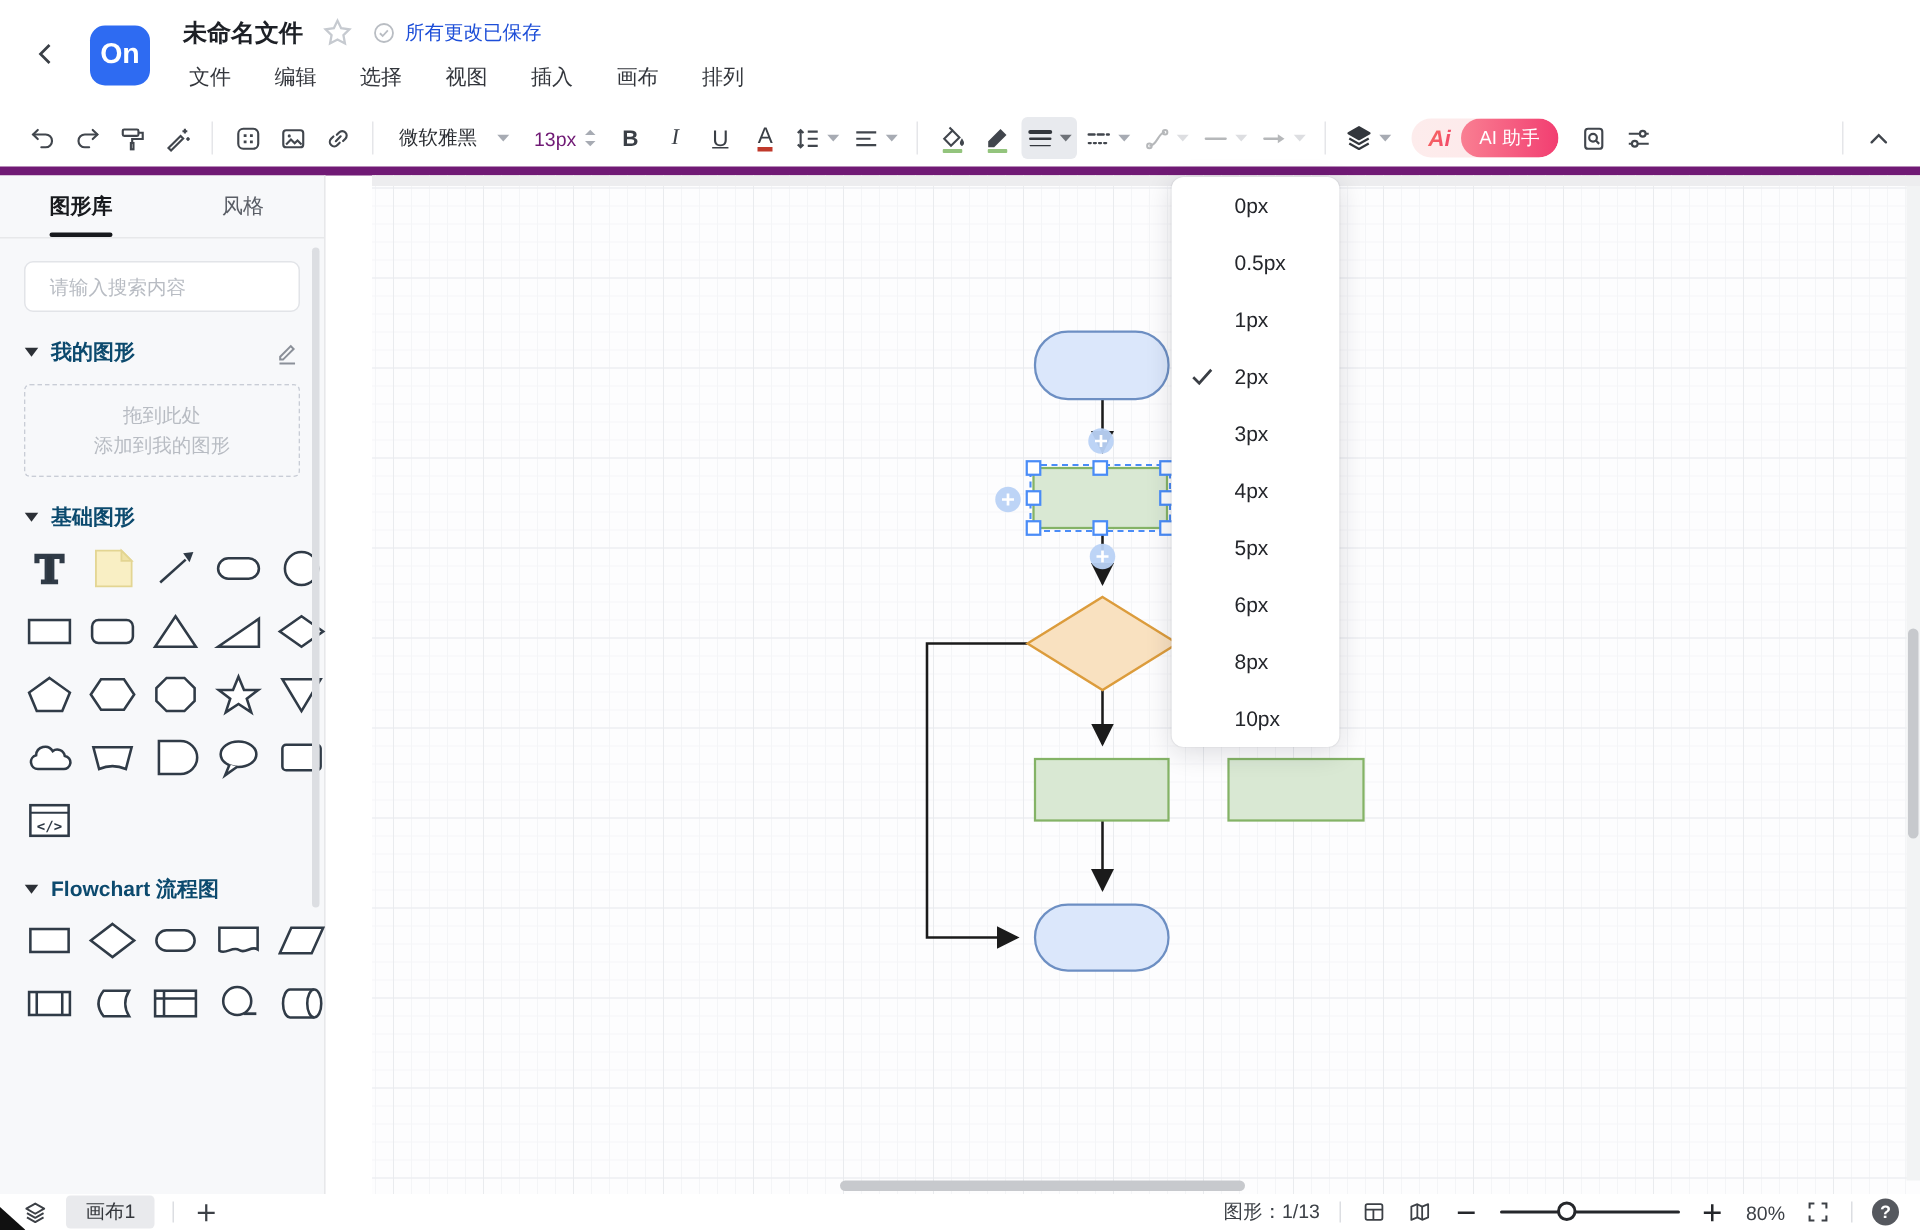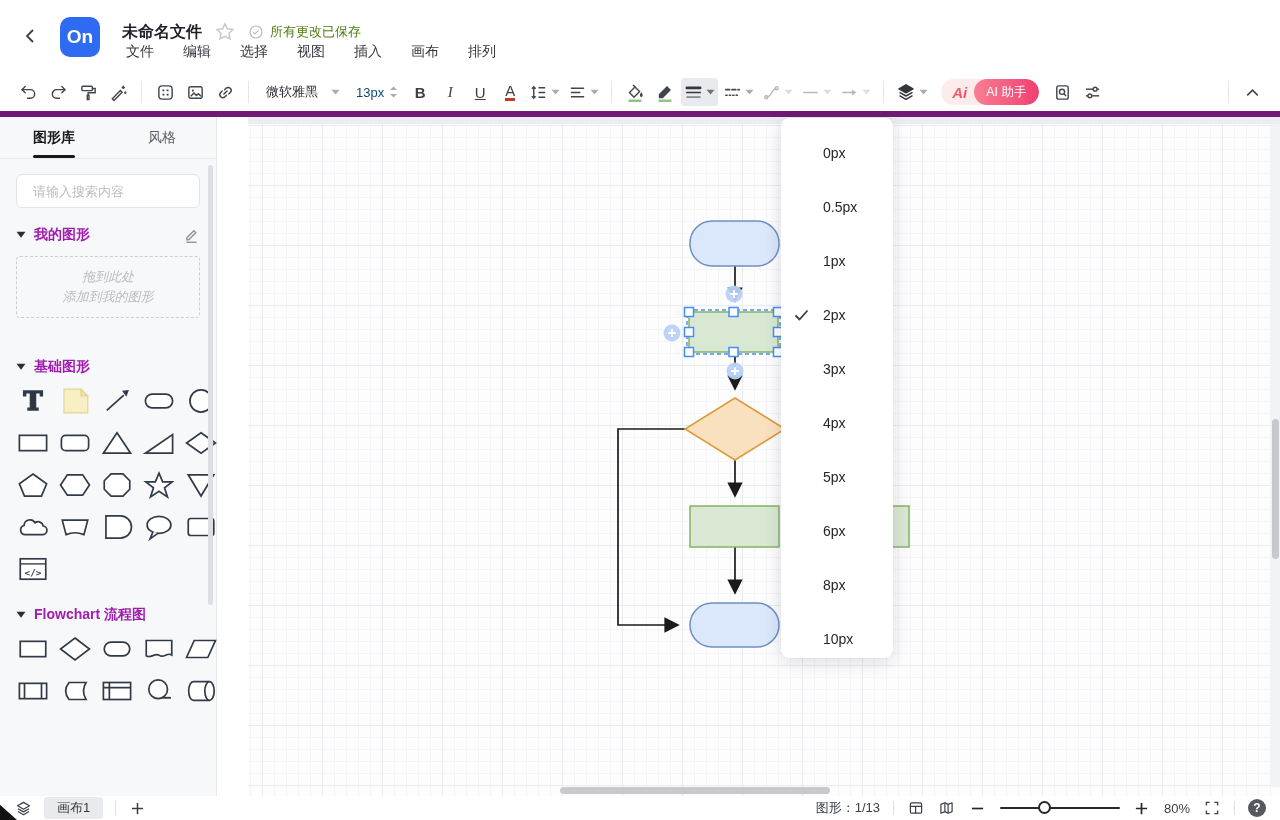--- a/index.html
+++ b/index.html
@@ -5,23 +5,23 @@
   * { margin:0; padding:0; box-sizing:border-box; }
   html,body { width:1280px; height:820px; overflow:hidden;
     font-family:"Liberation Sans","DejaVu Sans",sans-serif; background:#fff; color:#2c2f34; }
   svg { display:block; }
 
   
   .header { position:absolute; left:0; top:0; width:1280px; height:73px; background:#fff; }
   .back { position:absolute; left:20px; top:25px; width:22px; height:22px; display:flex; align-items:center; justify-content:center; cursor:pointer; }
   .logo { position:absolute; left:60px; top:17px; width:40px; height:40px; border-radius:10px; background:#2e6bf2;
     color:#fff; font-weight:bold; font-size:19px; display:flex; align-items:center; justify-content:center; }
-  .title-row { position:absolute; left:122px; top:20px; height:24px; display:flex; align-items:center; gap:12px; }
+  .title-row { position:absolute; left:122px; top:10px; height:24px; display:flex; align-items:center; gap:12px; }
   .doc-title { font-size:16px; font-weight:bold; color:#1d2026; }
-  .saved { display:flex; align-items:center; gap:6px; color:#4d7c0f; font-size:13px; }
+  .saved { display:flex; align-items:center; gap:6px; color:#1d4ed8; font-size:13px; }
   .menu-row { position:absolute; left:122px; top:41px; display:flex; gap:21px; }
   .menu-item { font-size:14px; color:#33363c; padding:2px 4px; cursor:pointer; }
   .hdr-right { position:absolute; right:18px; top:20px; height:32px; display:flex; align-items:center; gap:19px; }
   .share-btn { background:#3d6fe8; color:#fff; font-size:14px; height:29px; padding:0 17px; border-radius:4px;
     display:flex; align-items:center; cursor:pointer; margin-right:6px; }
   .hicon { width:22px; height:22px; cursor:pointer; }
   .avatar { width:28px; height:28px; border-radius:50%; background:#f06fb0; overflow:hidden; position:relative; cursor:pointer; }
   .avatar .head { position:absolute; left:5px; top:7px; width:18px; height:13px; background:#fff; border-radius:7px; }
   .avatar .visor { position:absolute; left:7px; top:11px; width:14px; height:4px; background:#26282e; border-radius:2px; }
 
@@ -30,44 +30,44 @@
     border-bottom:6px solid #701a75; display:flex; align-items:center; padding:0 14px; gap:2px; }
   .tbtn { height:28px; min-width:28px; border-radius:4px; display:flex; align-items:center; justify-content:center;
     cursor:pointer; padding:0 3px; }
   .tbtn.active { background:#e8eaee; }
   .tbtn .glyph { font-size:15px; color:#3a3f46; }
   .sep { width:1px; height:22px; background:#e5e6e9; margin:0 7px; }
   .caret { margin-left:3px; }
   .font-select { display:flex; align-items:center; height:28px; padding:0 8px; border-radius:4px; cursor:pointer; }
   .font-name { font-size:13px; color:#2c2f34; width:62px; }
   .size-select { display:flex; align-items:center; height:28px; padding:0 6px; border-radius:4px; cursor:pointer; }
-  .size-val { font-size:13px; color:#0c4a6e; margin-right:5px; }
+  .size-val { font-size:13px; color:#701a75; margin-right:5px; }
   .dis { opacity:.38; }
   .ai-pill { display:flex; align-items:center; height:26px; border-radius:13px; overflow:hidden; cursor:pointer; margin:0 8px;
     background:linear-gradient(90deg,#fdecec,#fde7e9); }
   .ai-logo { font-weight:bold; font-style:italic; font-size:15px; padding:0 7px 0 11px;
     background:linear-gradient(120deg,#f77e5a,#f2386f); -webkit-background-clip:text; background-clip:text; color:transparent; }
   .ai-label { height:26px; display:flex; align-items:center; padding:0 12px;
     background:linear-gradient(90deg,#f97f92,#f23e71); color:#fff; font-size:12.5px; border-radius:13px; }
   .push { margin-left:auto; }
 
   
   .sidebar { position:absolute; left:0; top:117px; width:217px; height:679px; background:#f7f8fa; border-right:1px solid #e7e8ea; }
   .side-tabs { height:42px; border-bottom:1px solid #e7e8ea; display:flex; }
   .side-tab { flex:1; display:flex; align-items:center; justify-content:center; font-size:14px; color:#5a5e66; cursor:pointer; position:relative; }
   .side-tab.on { color:#17191d; font-weight:bold; }
   .side-tab.on::after { content:""; position:absolute; left:50%; bottom:0; transform:translateX(-50%); width:42px; height:3px; background:#17191d; border-radius:2px; }
   .search-box { margin:15px 16px 0 16px; height:30px; background:#fff; border:1px solid #e2e4e8; border-radius:6px;
     display:flex; align-items:center; padding:16px 9px; gap:7px; }
   .search-box input { border:none; outline:none; background:transparent; font-size:13px; color:#333; width:160px; }
   .search-box input::placeholder { color:#b8bcc3; }
   .sec-head { display:flex; align-items:center; margin:18px 16px 0 16px; gap:8px; }
-  .sec-title { font-size:14px; font-weight:bold; color:#a21caf; flex:1; }
+  .sec-title { font-size:14px; font-weight:bold; color:#0c4a6e; flex:1; }
   .dropzone { margin:12px 16px 0 16px; height:62px; border:1px dashed #c9cdd6; border-radius:4px;
-    display:flex; flex-direction:column; align-items:center; justify-content:center; color:#b8bcc3; font-size:13px; line-height:20px;font-style:italic; }
+    display:flex; flex-direction:column; align-items:center; justify-content:center; color:#b8bcc3; font-size:13px; line-height:20px; }
   .shape-grid { display:grid; grid-template-columns:repeat(5,1fr); padding:8px 12px 0 12px; row-gap:8px; }
   .tile { width:42px; height:34px; display:flex; align-items:center; justify-content:center; cursor:pointer; }
   .tile svg { stroke:#303b47; stroke-width:2; fill:#fff; }
   .more-btn { margin:16px 31px 0 31px; height:29px; background:#4c7ff0; color:#fff; font-size:14px; border-radius:4px;
     display:flex; align-items:center; justify-content:center; cursor:pointer; }
   .side-scroll { position:absolute; right:3px; top:48px; width:5px; height:440px; background:#dcdee2; border-radius:3px; }
 
   
   .canvas { position:absolute; left:248px; top:117px; width:1032px; height:679px; background-color:#fdfdfe;
     background-image:
@@ -78,21 +78,21 @@
     background-size:60px 60px,60px 60px,12px 12px,12px 12px; background-position:14px 8px; }
   .canvas-top-track { position:absolute; left:248px; top:117px; width:1032px; height:7px; background:#ededef; }
   .vscroll-track { position:absolute; right:0; top:124px; width:9px; height:663px; background:#f2f3f4; }
   .vscroll-thumb { position:absolute; right:1px; top:295px; width:7px; height:140px; background:#c7c9cd; border-radius:4px; }
   .hscroll-thumb { position:absolute; left:560px; top:787px; width:270px; height:7px; background:#c7c9cd; border-radius:4px; }
   .canvas-svg { position:absolute; left:248px; top:117px; }
 
   
   .dropdown { position:absolute; left:781px; top:118px; width:112px; background:#fff; border-radius:8px;
     box-shadow:0 4px 18px rgba(20,24,40,.14), 0 0 1px rgba(20,24,40,.12); padding:0; z-index:30; overflow:hidden; }
-  .dd-item { height:38px; display:flex; align-items:center; padding-left:13px; font-size:14px; color:#24262b; cursor:pointer;margin-top:16px; }
+  .dd-item { height:38px; display:flex; align-items:center; padding-left:13px; font-size:14px; color:#24262b; cursor:pointer; }
   .dd-item .check { width:21px; height:16px; display:flex; align-items:center; }
   .dd-item .lbl { margin-left:8px; }
 
   
   .statusbar { position:absolute; left:0; top:796px; width:1280px; height:24px; background:#fff;
     display:flex; align-items:center; padding:0 14px; gap:12px; font-size:13px; color:#3c4046; }
   .chip { background:#e9eaed; border-radius:3px; padding:2px 13px; font-size:13px; color:#35383d; cursor:pointer; }
   .vbar { width:1px; height:14px; background:#dcdee2; }
   .sicon { width:18px; height:18px; display:flex; align-items:center; justify-content:center; cursor:pointer; }
   .zoom-slider { width:120px; height:18px; position:relative; cursor:pointer; }
@@ -347,21 +347,21 @@
     <svg width="17" height="18" viewBox="0 0 18 19" fill="none" stroke="#8b9099" stroke-width="1.4">
         <path d="M4 12.5 L11.5 5 l2 2 L6 14.5 H4z"></path>
         <path d="M3.5 17.2 h11"></path>
       </svg>
   </div>
   <div class="dropzone">
     <span>拖到此处</span>
     <span>添加到我的图形</span>
   </div>
 
-  <div class="sec-head" style="margin-top:40px">
+  <div class="sec-head" style="margin-top:18px">
     <svg width="10" height="8" viewBox="0 0 10 8">
         <path d="M0.5 0.8 h9 l-4.5 6z" fill="#2c3036"></path>
       </svg>
     <span class="sec-title">基础图形</span>
   </div>
   <div class="shape-grid">
     <div class="tile">
         <svg width="34" height="30" viewBox="0 0 40 32" stroke="none">
           <text x="20" y="27" text-anchor="middle" font-size="30" font-weight="bold" font-family="DejaVu Serif,serif" fill="#2c3640">T</text>
         </svg>

